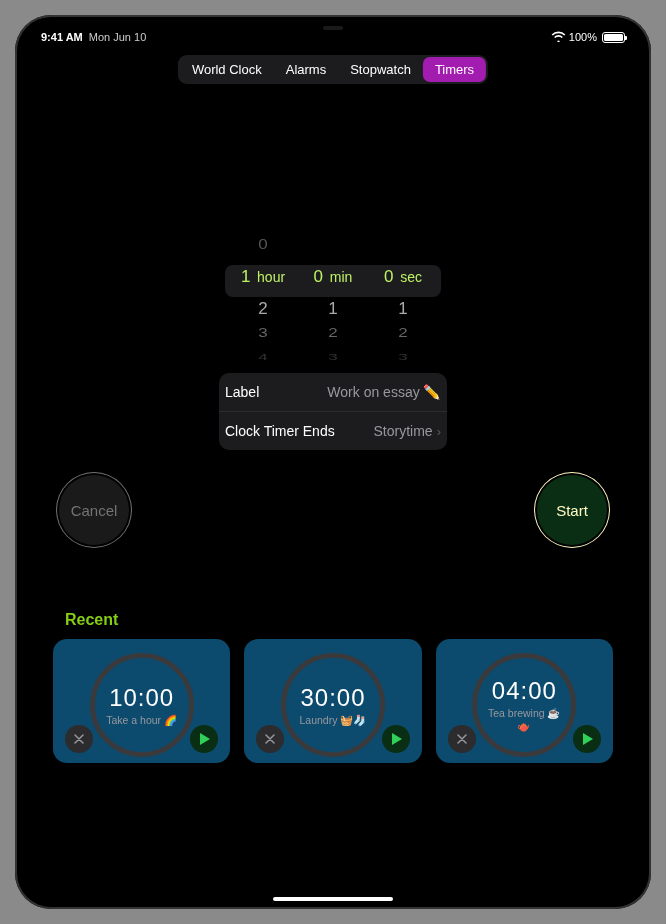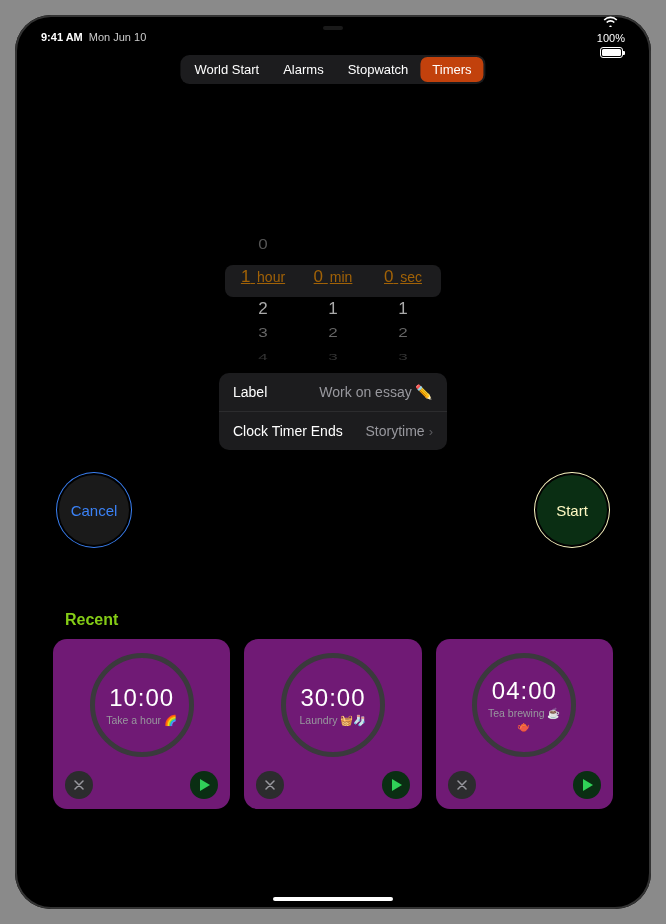--- a/index.html
+++ b/index.html
@@ -37,21 +37,21 @@
       height: 36px;
       padding: 8px 26px 0 26px;
       display: flex;
       justify-content: space-between;
       align-items: center;
       font-size: 11px;
       color: #fff;
     }
     .status-left { font-weight: 600; display: flex; gap: 6px; }
     .status-left .date { font-weight: 400; color: #ccc; }
-    .status-right { display: flex; align-items: center; gap: 3px; flex-direction: column; }
+    .status-right { display: flex; align-items: center; gap: 3px; }
     .batt-num { font-size: 11px; }
     .wifi { display: inline-block; }
     .battery {
       width: 23px; height: 11px;
       border: 1px solid #fff; border-radius: 3px;
       position: relative; margin-left: 2px;
     }
     .battery::after {
       content:''; position:absolute; right:-3px; top:3px;
       width:2px; height:4px; background:#fff; border-radius:0 1px 1px 0;
@@ -67,21 +67,21 @@
       border-radius: 9px;
       padding: 2px;
       font-size: 13px;
     }
     .seg {
       padding: 5px 12px;
       color: #fff;
       border-radius: 7px;
       cursor: pointer;
     }
-    .seg.selected { background: #c2410c; }
+    .seg.selected { background: #a21caf; }
     .picker {
       position: absolute;
       top: 218px;
       left: 50%;
       transform: translateX(-50%);
       width: 200px;
       height: 110px;
       color: #444;
       font-size: 17px;
     }
@@ -95,79 +95,79 @@
     }
     .picker-cols {
       position: relative;
       display: flex;
       justify-content: space-between;
       text-align: center;
     }
     .pcol { width: 60px; position: relative; height: 110px; }
     .prow { height: 24px; line-height: 24px; }
     .prow.above1 { color:#555; transform: scaleY(0.9); }
-    .prow.sel { color:#a16207; height:32px; line-height:32px; margin-top:4px; margin-bottom:4px;text-decoration:underline; }
+    .prow.sel { color:#bef264; height:32px; line-height:32px; margin-top:4px; margin-bottom:4px; }
     .prow.below1 { color:#aaa; }
     .prow.below2 { color:#666; transform: scaleY(0.8); }
     .prow.below3 { color:#333; transform: scaleY(0.5); }
     .unit { font-size: 14px; margin-left: 2px; }
     .settings-card {
       position: absolute;
       top: 358px;
       left: 50%;
       transform: translateX(-50%);
       width: 228px;
       background: #1c1c1e;
       border-radius: 10px;
       color: #fff;
       font-size: 14px;
     }
     .srow {
       display: flex;
       justify-content: space-between;
       align-items: center;
-      padding: 11px 14px;
+      padding: 11px 6px;
       cursor: pointer;
     }
     .srow + .srow { border-top: 1px solid #2c2c2e; }
     .srow .val { color: #98989e; display:flex; align-items:center; gap:4px;}
     .chev { color:#5a5a5e; font-size:13px; }
     .round-btn {
       position: absolute;
       width: 70px; height: 70px;
       border-radius: 50%;
       display: flex; align-items: center; justify-content: center;
       font-size: 15px;
       cursor: pointer;
       box-shadow: 0 0 0 2px rgba(0,0,0,1), 0 0 0 3px currentColor;
     }
     .btn-cancel {
       top: 460px; left: 44px;
       background: #1a1a1a;
-      color: #3b82f6;
+      color: #737373;
     }
     .btn-start {
       top: 460px; right: 44px;
       background: #0a2e13;
       color: #fef9c3;
     }
     .recent-label {
       position: absolute;
       top: 596px; left: 50px;
       color: #84cc16; font-size: 16px; font-weight: 600;
     }
     .recent-row {
       position: absolute;
       top: 624px; left: 38px; right: 38px;
       display: flex; gap: 14px;
     }
     .card {
       flex: 1;
-      height: 170px;
-      background: #701a75;
+      height: 124px;
+      background: #0c4a6e;
       border-radius: 14px;
       position: relative;
       display:flex; flex-direction:column; align-items:center;
     }
     .dial {
       width: 104px; height: 104px;
       border-radius: 50%;
       border: 5px solid #3a3a3c;
       margin-top: 14px;
       display:flex; flex-direction:column; align-items:center; justify-content:center;
@@ -209,21 +209,21 @@
           </svg>
       </span>
       <span class="batt-num">100%</span>
       <span class="battery">
           <span class="battery-fill"></span>
         </span>
     </div>
   </div>
 
   <div class="segmented">
-    <div class="seg">World Start</div>
+    <div class="seg">World Clock</div>
     <div class="seg">Alarms</div>
     <div class="seg">Stopwatch</div>
     <div class="seg selected">Timers</div>
   </div>
 
   <div class="picker">
     <div class="picker-highlight"></div>
     <div class="picker-cols">
       <div class="pcol">
         <div class="prow above1">0</div>

